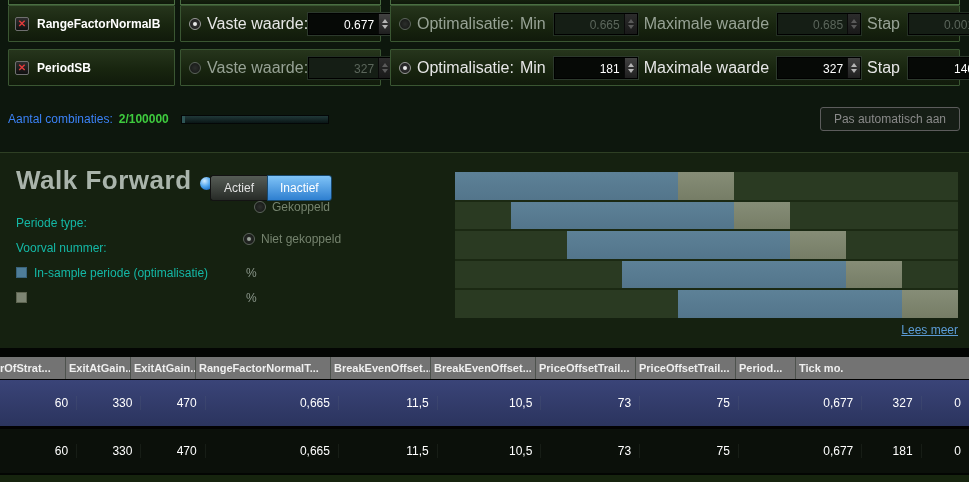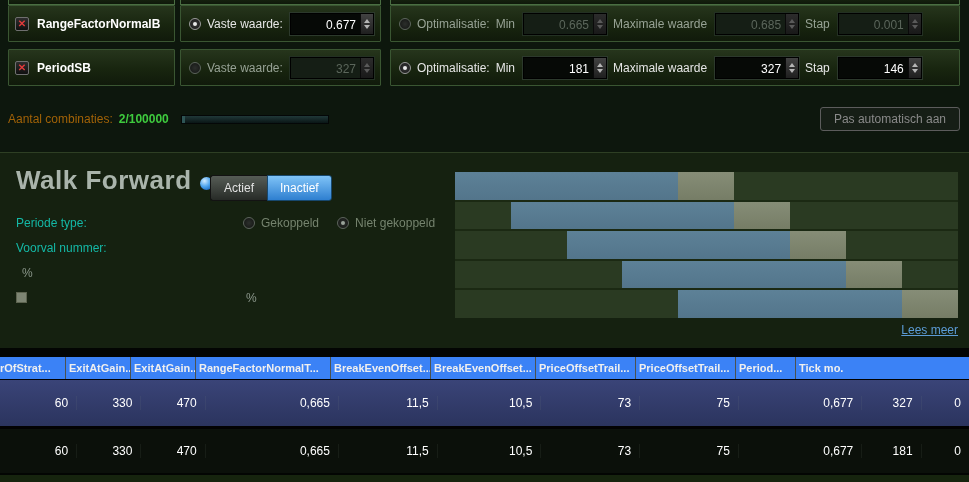--- a/index.html
+++ b/index.html
@@ -37,21 +37,21 @@
     background: linear-gradient(#2e2e2e,#101010);
     border:1px solid #6f6f6f; border-radius:2px;
     color:#e23b3b; font-size:10px; font-weight:bold;
     line-height:12px; text-align:center; cursor:pointer; }
   .pname { margin-left:8px; color:#ffffff; font-weight:bold; font-size:12px; white-space:nowrap; }
 
   .radio { width:12px; height:12px; border-radius:50%;
     background: radial-gradient(#3c3c3c,#141414);
     border:1px solid #9a9a9a; position:relative; flex:0 0 auto; }
   .radio.checked::after { content:""; position:absolute; inset:3px; border-radius:50%; background:#e9e9e9; }
-  .grp-lab { font-size:12px; color:#e6e6e6; white-space:nowrap; }
+  .grp-lab { font-size:16px; color:#e6e6e6; white-space:nowrap; }
 
   .grp-fixed, .grp-opt { display:flex; align-items:center; width:100%; height:100%; }
   .grp-fixed .radio { margin-left:8px; }
   .grp-fixed .grp-lab { margin-left:6px; }
   .grp-opt .radio { margin-left:8px; }
   .grp-opt .grp-lab { margin-left:6px; }
   .ml14 { margin-left:14px; } .ml8 { margin-left:8px; } .mr6 { margin-right:6px; }
   .push-right { margin-left:auto; }
 
   .field { display:flex; align-items:stretch; height:22px; width:84px; flex:0 0 auto;
@@ -67,21 +67,21 @@
   .disabled .grp-lab { color:#97a295; }
   .disabled .field { background:#151e15; box-shadow: 0 0 0 1px #233023; }
   .disabled .fv { color:#5b665b; }
   .disabled .spin { background:linear-gradient(#2c2c2c,#191919); }
   .disabled .su { border-bottom-color:#5a5a5a; }
   .disabled .sd { border-top-color:#5a5a5a; }
 
   
   .combos { position:absolute; top:104px; left:8px; right:9px; height:30px;
     display:flex; align-items:center; }
-  .combos-label { font-size:12px; color:#a16207; }
+  .combos-label { font-size:12px; color:#3b82f6; }
   .combos-value { font-size:12px; font-weight:bold; color:#3ecb3e; margin-left:6px; }
   .progress { margin-left:12px; width:148px; height:9px;
     background: linear-gradient(#203838,#0a1616); border:1px solid #040707; }
   .progress-fill { height:100%; width:2%; background:#2e5555; }
   .auto-btn { margin-left:auto; padding:4px 13px; font-size:12px;
     font-family:"Liberation Sans",sans-serif;
     color:#8a8a8a; background:#161e16; border:1px solid #5c5c5c; border-radius:3px; cursor:pointer; }
 
   
   .wf-divider { position:absolute; top:152px; left:0; right:0; height:1px; background:#2e3f24; }
@@ -97,41 +97,41 @@
   .btn-inactief { padding:5px 12px; font-size:12px; font-family:"Liberation Sans",sans-serif;
     background:linear-gradient(#7fc3f7,#2e7fd0); color:#ffffff;
     border:1px solid #17486e; border-radius:0 3px 3px 0; cursor:pointer; }
 
   .wf-rows { position:absolute; left:16px; top:57px; width:430px; }
   .wf-line { display:flex; align-items:center; height:25px; }
   .wf-label { width:224px; font-size:12px; color:#14b8a6; display:flex; align-items:center; white-space:nowrap; }
   .sw { width:11px; height:11px; margin-right:7px; flex:0 0 auto; }
   .sw-in { background:#4e7d99; border:1px solid #39637c; }
   .sw-out { background:#7d8573; border:1px solid #5d6450; }
-  .wf-options { display:flex; align-items:center; gap:18px; margin-left:3px; }
+  .wf-options { display:flex; align-items:center; gap:18px; margin-left:3px;flex-direction:column; }
   .wf-opt { display:flex; align-items:center; gap:6px; font-size:12px; color:#75836e; cursor:pointer; }
   .wf-opt .radio { width:12px; height:12px; border-color:#5c645c; background:radial-gradient(#2c2f2c,#121412); }
   .wf-opt .radio.checked::after { background:#9aa39a; }
   .field.wf { width:64px; background:#151e15; box-shadow:0 0 0 1px #223022; }
   .field.wf .fv { color:#6a756a; }
   .field.wf .spin { background:linear-gradient(#2c2c2c,#191919); }
   .field.wf .su { border-bottom-color:#5a5a5a; }
   .field.wf .sd { border-top-color:#5a5a5a; }
   .pct { margin-left:6px; font-size:12px; color:#8a968a; }
 
   .wf-chart { position:absolute; left:455px; top:19px; width:503px; height:146px;
     background:#1b2913; display:flex; flex-direction:column; gap:2px; }
   .wfc-row { position:relative; flex:1; background:#2a3a22; }
   .bar { position:absolute; top:0; bottom:0; }
   .lees-meer { position:absolute; right:11px; top:170px; font-size:12px;
     color:#5b9bd5; text-decoration:underline; cursor:pointer; }
 
   
   .tbl { position:absolute; top:348px; left:0; width:969px; height:134px; background:#030503; }
-  .tbl-head { margin-top:9px; height:22px; display:flex; background:#3b82f6; }
+  .tbl-head { margin-top:9px; height:22px; display:flex; background:#737373; }
   .th { font-size:11px; font-weight:bold; color:#efefef; line-height:22px; padding-left:3px;
     white-space:nowrap; overflow:hidden; border-left:1px solid #4d524d; cursor:pointer; }
   .th:first-child { border-left:none; padding-left:0; }
   .tbl-row { height:47px; display:flex; align-items:center; border-top:1px solid #000; cursor:pointer;padding-left:12px; }
   .tbl-row.selected { background: linear-gradient(#3a4478,#2b345e); }
   .tbl-row:not(.selected) { background:#0b100a; border-top:3px solid #020202; }
   .td { font-size:12px; color:#ffffff; text-align:right; padding-right:8px;
     white-space:nowrap; overflow:hidden; border-left:1px solid rgba(140,150,140,0.10); }
   .td:first-child { border-left:none; }
   .bottom-strip { position:absolute; left:0; right:0; bottom:0; height:7px; background:#16240e; }
@@ -283,20 +283,24 @@
         <span class="wf-label">Voorval nummer:</span>
         <div class="field wf">
           <span class="fv">5</span>
           <span class="spin">
               <i class="su"></i>
               <i class="sd"></i>
             </span>
         </div>
       </div>
       <div class="wf-line">
+        <span class="wf-label">
+          <span class="sw sw-in"></span>
+          <span>In-sample periode (optimalisatie)</span>
+        </span>
         <div class="field wf">
           <span class="fv">80</span>
           <span class="spin">
               <i class="su"></i>
               <i class="sd"></i>
             </span>
         </div>
         <span class="pct">%</span>
       </div>
       <div class="wf-line">

